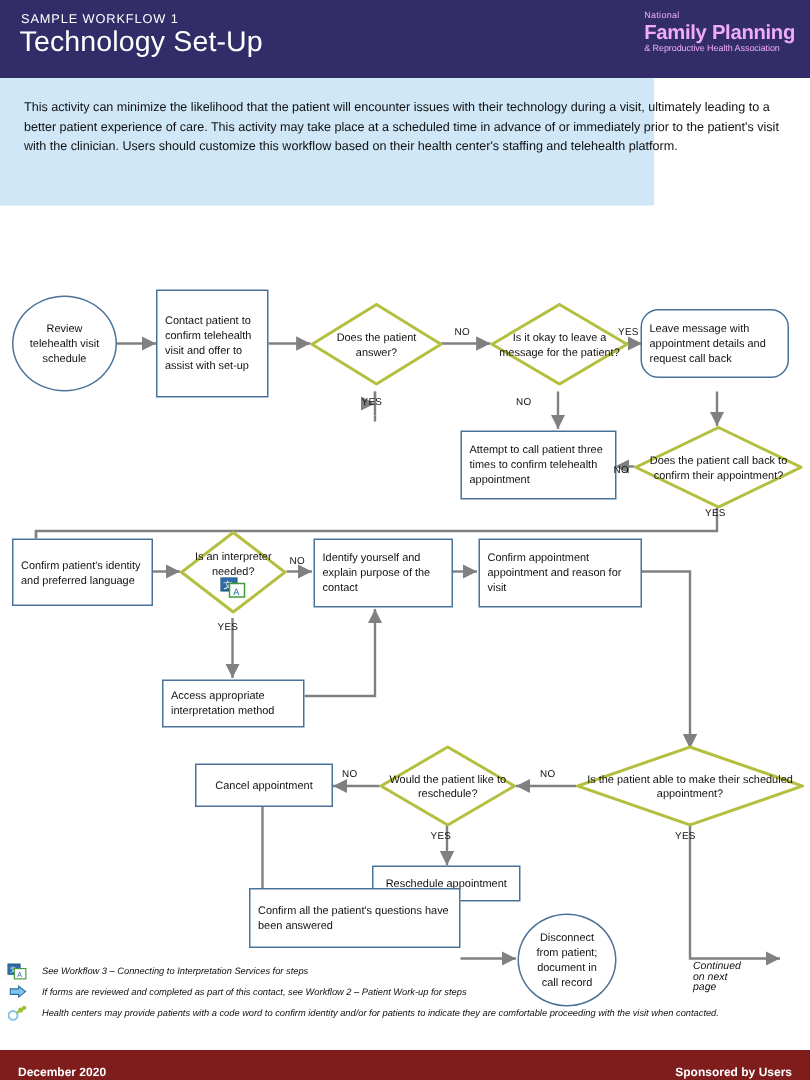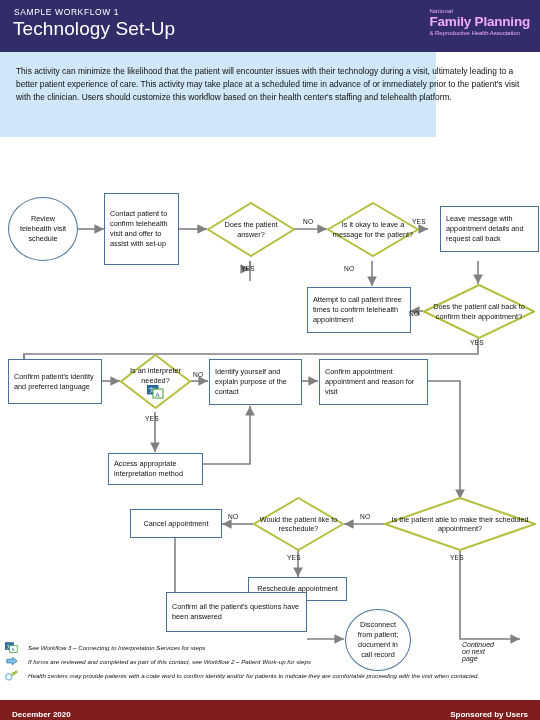--- a/index.html
+++ b/index.html
@@ -176,21 +176,21 @@
       <span class="dtxt">Does the patient answer?</span>
     </div>
 
     <div class="node dec" style="left:327px;top:33px;width:92px;height:55px;">
       <svg class="dshape" viewBox="0 0 92 55" preserveAspectRatio="none">
         <polygon points="46,1 91,27.5 46,54 1,27.5" fill="#ffffff" stroke="#b5bf3f" stroke-width="2"></polygon>
       </svg>
       <span class="dtxt">Is it okay to leave a message for the patient?</span>
     </div>
 
-    <div class="node proc" style="left:440px;top:37px;width:99px;height:46px;">Leave message with appointment details and request call back</div>
+    <div class="node proc" style="left:427px;top:37px;width:99px;height:46px;border-radius:12px;">Leave message with appointment details and request call back</div>
 
     <div class="node proc" style="left:307px;top:118px;width:104px;height:46px;">Attempt to call patient three times to confirm telehealth appointment</div>
 
     <div class="node dec" style="left:423px;top:115px;width:112px;height:55px;">
       <svg class="dshape" viewBox="0 0 112 55" preserveAspectRatio="none">
         <polygon points="56,1 111,27.5 56,54 1,27.5" fill="#ffffff" stroke="#b5bf3f" stroke-width="2"></polygon>
       </svg>
       <span class="dtxt">Does the patient call back to confirm their appointment?</span>
     </div>
 

